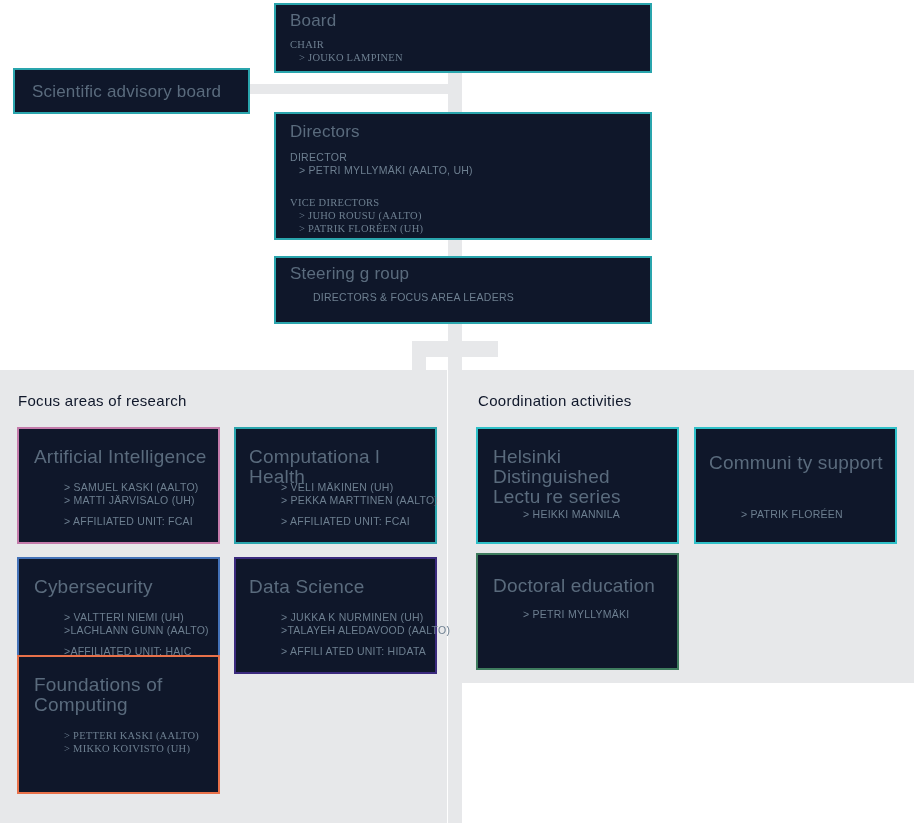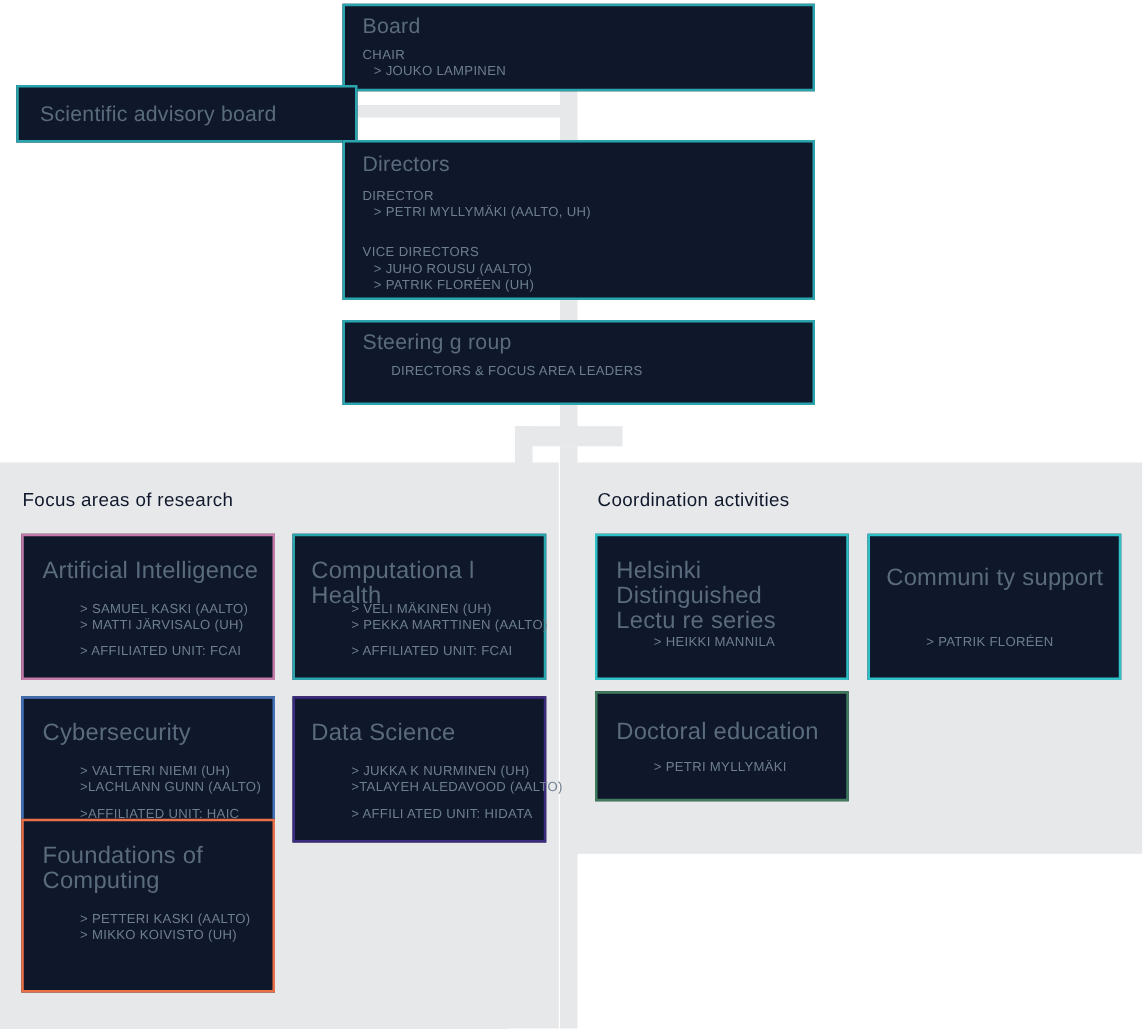--- a/index.html
+++ b/index.html
@@ -66,21 +66,21 @@
     color: #6d7f90;
     letter-spacing: .25px;
     line-height: 13px;
     white-space: nowrap;
     padding-left: 23px;
   }
   .indent { padding-left: 9px; }
   .gap { height: 11px; }
   .card-list { position: absolute; }
   .card-list .grp { margin-bottom: 8px; }
-  .card-list .grp:last-child { margin-bottom: 0; }
+  .card-list .grp:last-child { margin-bottom: 0; font-family: Liberation Serif, serif; }
 </style>
 </head>
 <body>
 
 <div id="canvas">
 
   <div class="conn" style="left:448px; top:72px; width:14px; height:44px;"></div>
   <div class="conn" style="left:248px; top:84px; width:210px; height:10px;"></div>
   <div class="conn" style="left:448px; top:238px; width:14px; height:24px;"></div>
   <div class="conn" style="left:448px; top:324px; width:14px; height:22px;"></div>
@@ -97,21 +97,21 @@
   <div class="box" style="left:274px; top:3px; width:378px; height:70px; border-color:#2aa5ad;">
     <div class="box-title big" style="left:14px; top:6px;">Board</div>
     <div class="card-list" style="left:14px; top:33px;">
       <div class="grp">
         <div class="box-sec-label">CHAIR</div>
         <div class="box-line indent">&gt; JOUKO LAMPINEN</div>
       </div>
     </div>
   </div>
 
-  <div class="box" style="left:13px; top:68px; width:273px; height:46px; border-color:#2aa5ad;">
+  <div class="box" style="left:13px; top:68px; width:237px; height:46px; border-color:#2aa5ad;">
     <div class="box-title big" style="left:17px; top:12px;">Scientific  advisory board</div>
   </div>
 
   <div class="box" style="left:274px; top:112px; width:378px; height:128px; border-color:#2aa5ad;">
     <div class="box-title big" style="left:14px; top:8px;">Directors</div>
     <div class="card-list" style="left:14px; top:37px;">
       <div class="grp">
         <div class="box-sec-label">DIRECTOR</div>
         <div class="box-line indent">&gt; PETRI MYLLYMÄKI (AALTO, UH)</div>
       </div>
@@ -192,20 +192,20 @@
     </div>
   </div>
 
   <div class="box" style="left:694px; top:427px; width:203px; height:117px; border-color:#2fc0c8;">
     <div class="box-title" style="left:13px; top:24px;">Communi ty support</div>
     <div class="card-list" style="left:22px; top:79px;">
       <div class="box-line">&gt; PATRIK FLORÉEN</div>
     </div>
   </div>
 
-  <div class="box" style="left:476px; top:553px; width:203px; height:88px; border-color:#3f7c5e;">
+  <div class="box" style="left:476px; top:553px; width:203px; height:117px; border-color:#3f7c5e;">
     <div class="box-title" style="left:15px; top:21px;">Doctoral education</div>
     <div class="card-list" style="left:22px; top:53px;">
       <div class="box-line">&gt; PETRI MYLLYMÄKI</div>
     </div>
   </div>
 
 </div>
 
 </body></html>

